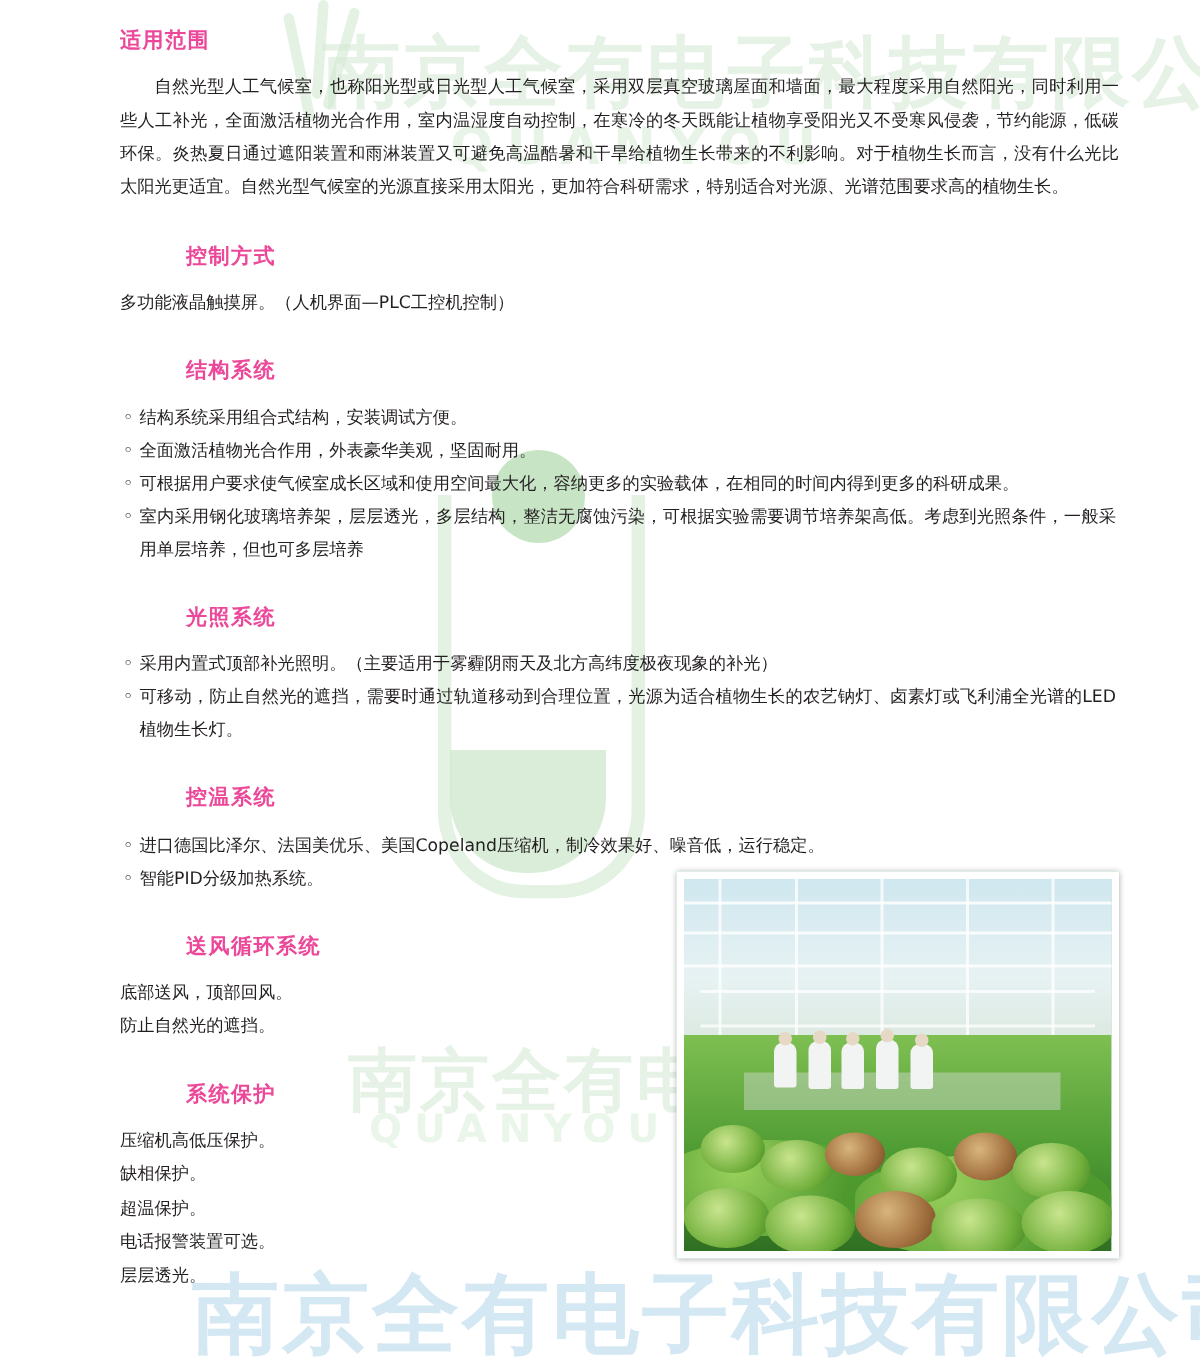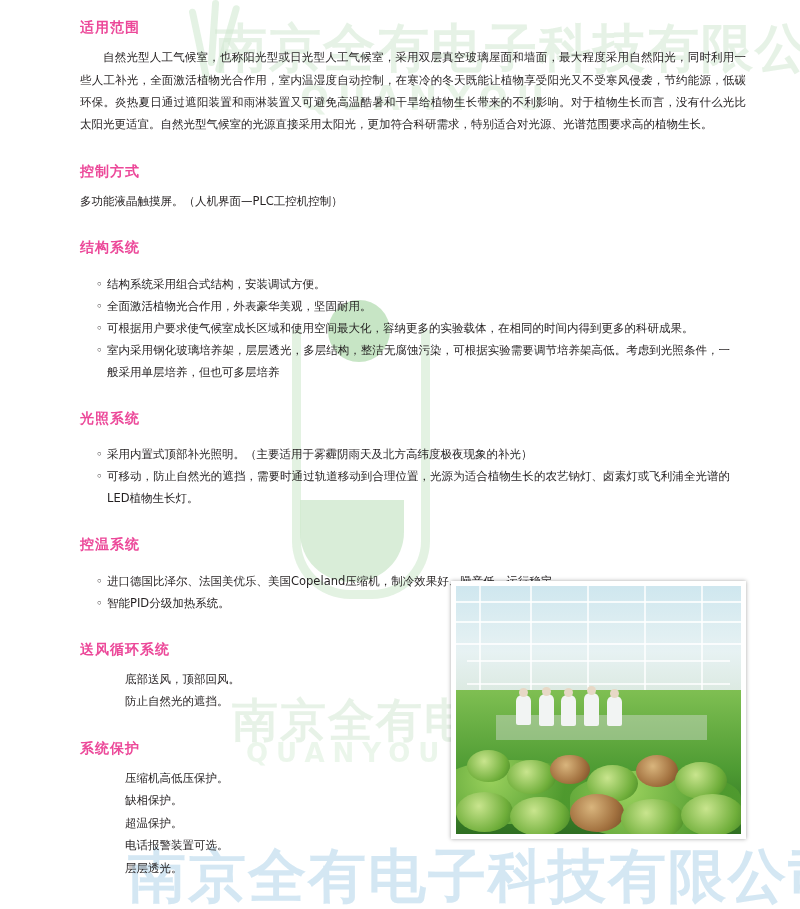--- a/index.html
+++ b/index.html
@@ -122,33 +122,33 @@
   }
 
   .section-title {
     color: #ec4899;
     font-size: 14px;
     font-weight: bold;
     margin: 0 0 10px 0;
     line-height: 1.3;
     letter-spacing: 1px;
   }
-  .gap-top { margin-top: 26px; }
+  .gap-top { margin-top: 26px; margin-left: 44px; }
 
   p.body {
     margin: 0;
     color: #231f20;
     font-size: 11.5px;
     line-height: 1.95;
     text-align: justify;
   }
   p.indent { text-indent: 23px; }
 
   ul.bullets {
-    margin: 16px;
+    margin: 2px;
     padding: 0;
     list-style: none;
   }
   ul.bullets li {
     position: relative;
     color: #231f20;
     font-size: 11.5px;
     line-height: 1.92;
     padding-left: 11px;
     text-align: justify;
@@ -163,21 +163,20 @@
   }
   .plain-lines div {
     color: #231f20;
     font-size: 11.5px;
     line-height: 1.95;
   }
 
   .two-col {
     display: flex;
     align-items: flex-end;
-    margin-left: 45px;
   }
   .col-left { width: 310px; flex: none; }
 
   
   .photo-wrap {
     position: absolute;
     right: 54px;
     top: 581px;
     width: 295px;
     height: 258px;

